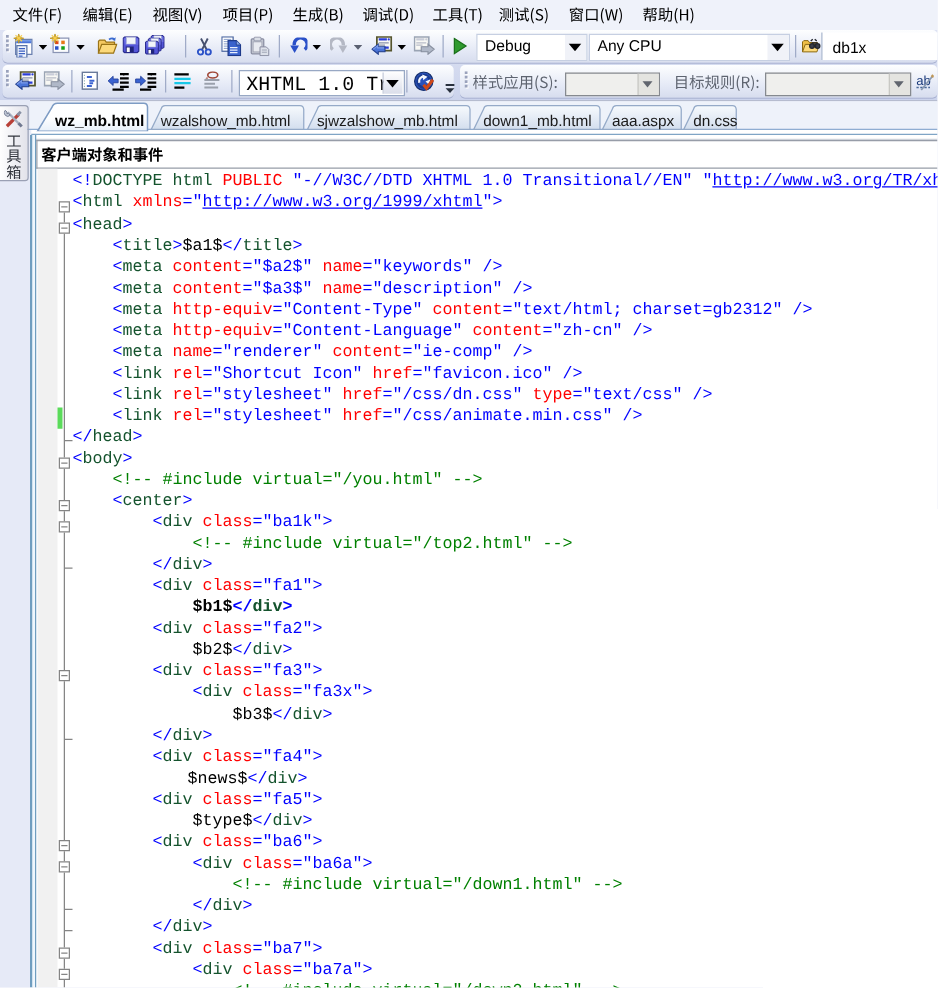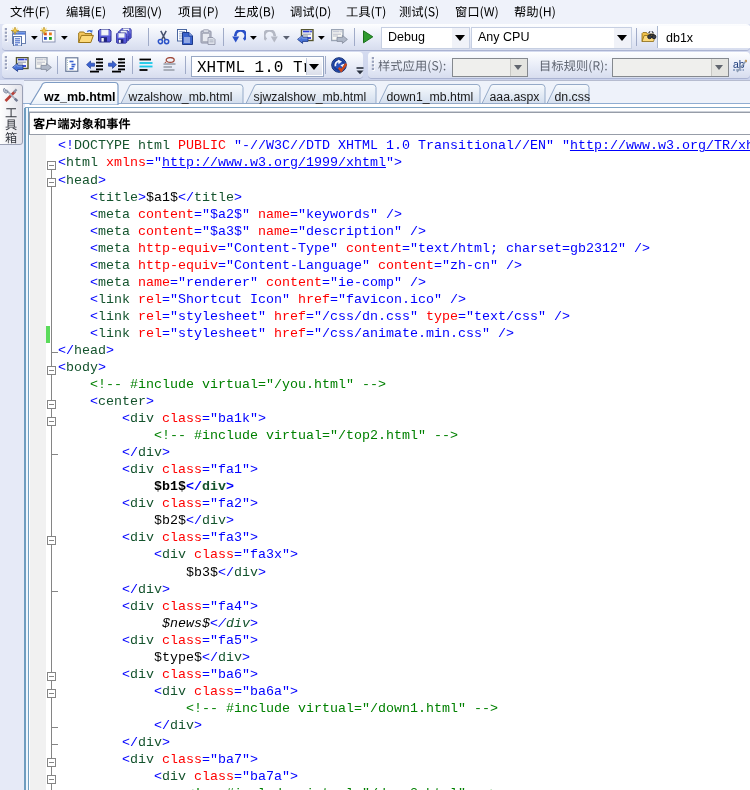--- a/index.html
+++ b/index.html
@@ -539,21 +539,21 @@
 <div class="code" style="left:58px;top:444.2px;">&nbsp;&nbsp;&nbsp;&nbsp;&nbsp;&nbsp;&nbsp;&nbsp;<span class="b">&lt;/</span><span class="e">div</span><span class="b">&gt;</span></div>
 <div class="code" style="left:58px;top:461.2px;">&nbsp;&nbsp;&nbsp;&nbsp;&nbsp;&nbsp;&nbsp;&nbsp;<span class="b">&lt;</span><span class="e">div</span><span class="k"> </span><span class="a">class</span><span class="b">="fa1"&gt;</span></div>
 <div class="code" style="left:58px;top:478.3px;font-weight:bold;">&nbsp;&nbsp;&nbsp;&nbsp;&nbsp;&nbsp;&nbsp;&nbsp;&nbsp;&nbsp;&nbsp;&nbsp;<span class="k">$b1$</span><span class="b">&lt;/</span><span class="e">div</span><span class="b">&gt;</span></div>
 <div class="code" style="left:58px;top:495.3px;">&nbsp;&nbsp;&nbsp;&nbsp;&nbsp;&nbsp;&nbsp;&nbsp;<span class="b">&lt;</span><span class="e">div</span><span class="k"> </span><span class="a">class</span><span class="b">="fa2"&gt;</span></div>
 <div class="code" style="left:58px;top:512.3px;">&nbsp;&nbsp;&nbsp;&nbsp;&nbsp;&nbsp;&nbsp;&nbsp;&nbsp;&nbsp;&nbsp;&nbsp;<span class="k">$b2$</span><span class="b">&lt;/</span><span class="e">div</span><span class="b">&gt;</span></div>
 <div class="code" style="left:58px;top:529.4px;">&nbsp;&nbsp;&nbsp;&nbsp;&nbsp;&nbsp;&nbsp;&nbsp;<span class="b">&lt;</span><span class="e">div</span><span class="k"> </span><span class="a">class</span><span class="b">="fa3"&gt;</span></div>
 <div class="code" style="left:58px;top:546.4px;">&nbsp;&nbsp;&nbsp;&nbsp;&nbsp;&nbsp;&nbsp;&nbsp;&nbsp;&nbsp;&nbsp;&nbsp;<span class="b">&lt;</span><span class="e">div</span><span class="k"> </span><span class="a">class</span><span class="b">="fa3x"&gt;</span></div>
 <div class="code" style="left:58px;top:563.5px;">&nbsp;&nbsp;&nbsp;&nbsp;&nbsp;&nbsp;&nbsp;&nbsp;&nbsp;&nbsp;&nbsp;&nbsp;&nbsp;&nbsp;&nbsp;&nbsp;<span class="k">$b3$</span><span class="b">&lt;/</span><span class="e">div</span><span class="b">&gt;</span></div>
 <div class="code" style="left:58px;top:580.5px;">&nbsp;&nbsp;&nbsp;&nbsp;&nbsp;&nbsp;&nbsp;&nbsp;<span class="b">&lt;/</span><span class="e">div</span><span class="b">&gt;</span></div>
 <div class="code" style="left:58px;top:597.6px;">&nbsp;&nbsp;&nbsp;&nbsp;&nbsp;&nbsp;&nbsp;&nbsp;<span class="b">&lt;</span><span class="e">div</span><span class="k"> </span><span class="a">class</span><span class="b">="fa4"&gt;</span></div>
-<div class="code" style="left:66px;top:614.6px;font-style:italic;">&nbsp;&nbsp;&nbsp;&nbsp;&nbsp;&nbsp;&nbsp;&nbsp;&nbsp;&nbsp;&nbsp;&nbsp;<span class="k">$news$</span><span class="b">&lt;/</span><span class="e">div</span><span class="b">&gt;</span></div>
+<div class="code" style="left:54px;top:614.6px;">&nbsp;&nbsp;&nbsp;&nbsp;&nbsp;&nbsp;&nbsp;&nbsp;&nbsp;&nbsp;&nbsp;&nbsp;<span class="k">$news$</span><span class="b">&lt;/</span><span class="e">div</span><span class="b">&gt;</span></div>
 <div class="code" style="left:58px;top:631.6px;">&nbsp;&nbsp;&nbsp;&nbsp;&nbsp;&nbsp;&nbsp;&nbsp;<span class="b">&lt;</span><span class="e">div</span><span class="k"> </span><span class="a">class</span><span class="b">="fa5"&gt;</span></div>
 <div class="code" style="left:58px;top:648.7px;">&nbsp;&nbsp;&nbsp;&nbsp;&nbsp;&nbsp;&nbsp;&nbsp;&nbsp;&nbsp;&nbsp;&nbsp;<span class="k">$type$</span><span class="b">&lt;/</span><span class="e">div</span><span class="b">&gt;</span></div>
 <div class="code" style="left:58px;top:665.7px;">&nbsp;&nbsp;&nbsp;&nbsp;&nbsp;&nbsp;&nbsp;&nbsp;<span class="b">&lt;</span><span class="e">div</span><span class="k"> </span><span class="a">class</span><span class="b">="ba6"&gt;</span></div>
 <div class="code" style="left:58px;top:682.8px;">&nbsp;&nbsp;&nbsp;&nbsp;&nbsp;&nbsp;&nbsp;&nbsp;&nbsp;&nbsp;&nbsp;&nbsp;<span class="b">&lt;</span><span class="e">div</span><span class="k"> </span><span class="a">class</span><span class="b">="ba6a"&gt;</span></div>
 <div class="code" style="left:58px;top:699.8px;">&nbsp;&nbsp;&nbsp;&nbsp;&nbsp;&nbsp;&nbsp;&nbsp;&nbsp;&nbsp;&nbsp;&nbsp;&nbsp;&nbsp;&nbsp;&nbsp;<span class="g">&lt;!-- #include virtual="/down1.html" --&gt;</span></div>
 <div class="code" style="left:58px;top:716.9px;">&nbsp;&nbsp;&nbsp;&nbsp;&nbsp;&nbsp;&nbsp;&nbsp;&nbsp;&nbsp;&nbsp;&nbsp;<span class="b">&lt;/</span><span class="e">div</span><span class="b">&gt;</span></div>
 <div class="code" style="left:58px;top:733.9px;">&nbsp;&nbsp;&nbsp;&nbsp;&nbsp;&nbsp;&nbsp;&nbsp;<span class="b">&lt;/</span><span class="e">div</span><span class="b">&gt;</span></div>
 <div class="code" style="left:58px;top:750.9px;">&nbsp;&nbsp;&nbsp;&nbsp;&nbsp;&nbsp;&nbsp;&nbsp;<span class="b">&lt;</span><span class="e">div</span><span class="k"> </span><span class="a">class</span><span class="b">="ba7"&gt;</span></div>
 <div class="code" style="left:58px;top:768.0px;">&nbsp;&nbsp;&nbsp;&nbsp;&nbsp;&nbsp;&nbsp;&nbsp;&nbsp;&nbsp;&nbsp;&nbsp;<span class="b">&lt;</span><span class="e">div</span><span class="k"> </span><span class="a">class</span><span class="b">="ba7a"&gt;</span></div>
 <div class="code" style="left:58px;top:785.0px;">&nbsp;&nbsp;&nbsp;&nbsp;&nbsp;&nbsp;&nbsp;&nbsp;&nbsp;&nbsp;&nbsp;&nbsp;&nbsp;&nbsp;&nbsp;&nbsp;<span class="g">&lt;!-- #include virtual="/down2.html" --&gt;</span></div>

